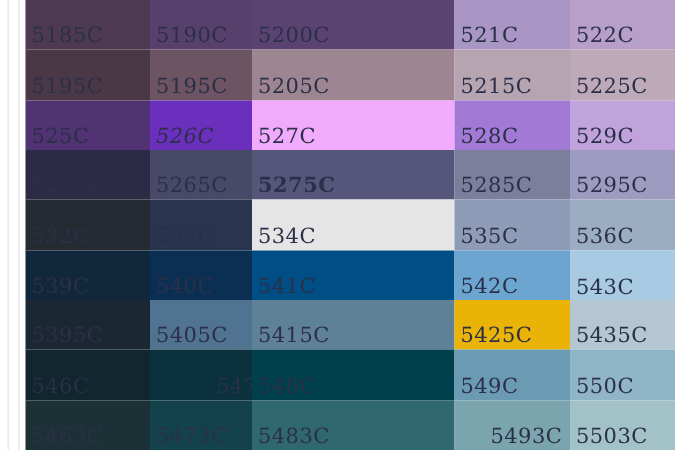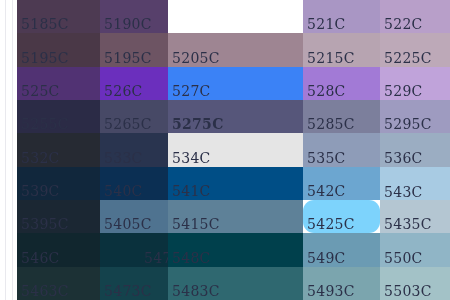--- a/index.html
+++ b/index.html
@@ -78,20 +78,23 @@
     <div class="margin-rule rule-a"></div>
     <div class="margin-rule rule-b"></div>
   </div>
 <div class="swatch-row" style="top: 0px; height: 33.3333px;">
       <div class="swatch-cell col-0" style="height: 33.3333px; background: rgb(77, 58, 82);">
         <span class="swatch-label" style="color: rgb(43, 48, 72);">5185C</span>
       </div>
       <div class="swatch-cell col-1" style="height: 33.3333px; background: rgb(87, 64, 107);">
         <span class="swatch-label" style="color: rgb(43, 48, 72);">5190C</span>
       </div>
+      <div class="swatch-cell col-2" style="height: 33.3333px; background: rgb(91, 67, 113);">
+        <span class="swatch-label" style="color: rgb(43, 48, 72);">5200C</span>
+      </div>
       <div class="swatch-cell col-3" style="height: 33.3333px; background: rgb(169, 150, 196);">
         <span class="swatch-label" style="color: rgb(43, 48, 72);">521C</span>
       </div>
       <div class="swatch-cell col-4" style="height: 33.3333px; background: rgb(184, 159, 201);">
         <span class="swatch-label" style="color: rgb(43, 48, 72);">522C</span>
       </div>
     </div>
     <div class="swatch-row" style="top: 33.3333px; height: 33.3333px;">
       <div class="swatch-cell col-0" style="height: 33.3333px; background: rgb(74, 56, 71);">
         <span class="swatch-label" style="color: rgb(43, 48, 72);">5195C</span>
@@ -107,23 +110,23 @@
       </div>
       <div class="swatch-cell col-4" style="height: 33.3333px; background: rgb(189, 169, 184);">
         <span class="swatch-label" style="color: rgb(43, 48, 72); margin-top: 44px;">5225C</span>
       </div>
     </div>
     <div class="swatch-row" style="top: 66.6667px; height: 33.3333px;">
       <div class="swatch-cell col-0" style="height: 33.3333px; background: rgb(81, 50, 115);">
         <span class="swatch-label" style="color: rgb(43, 48, 72);">525C</span>
       </div>
       <div class="swatch-cell col-1" style="height: 33.3333px; background: rgb(107, 47, 189);">
-        <span class="swatch-label" style="color: rgb(43, 48, 72);">526C</span>
-      </div>
-      <div class="swatch-cell col-2" style="height: 33.3333px; background: #3b82f6;">
+        <span class="swatch-label" style="color: rgb(43, 48, 72); font-style: italic;">526C</span>
+      </div>
+      <div class="swatch-cell col-2" style="height: 33.3333px; background: #f0abfc;">
         <span class="swatch-label" style="color: rgb(43, 48, 72);">527C</span>
       </div>
       <div class="swatch-cell col-3" style="height: 33.3333px; background: rgb(162, 122, 214);">
         <span class="swatch-label" style="color: rgb(43, 48, 72);">528C</span>
       </div>
       <div class="swatch-cell col-4" style="height: 33.3333px; background: rgb(192, 163, 218);">
         <span class="swatch-label" style="color: rgb(43, 48, 72);">529C</span>
       </div>
     </div>
     <div class="swatch-row" style="top: 100px; height: 33.3333px;">
@@ -180,21 +183,21 @@
     <div class="swatch-row" style="top: 200px; height: 33.3333px;">
       <div class="swatch-cell col-0" style="height: 33.3333px; background: rgb(27, 39, 51);">
         <span class="swatch-label" style="color: rgb(43, 48, 72);">5395C</span>
       </div>
       <div class="swatch-cell col-1" style="height: 33.3333px; background: rgb(79, 115, 144); padding-left: 13px;">
         <span class="swatch-label" style="color: rgb(43, 48, 72);">5405C</span>
       </div>
       <div class="swatch-cell col-2" style="height: 33.3333px; background: rgb(94, 129, 152);">
         <span class="swatch-label" style="color: rgb(43, 48, 72);">5415C</span>
       </div>
-      <div class="swatch-cell col-3" style="height: 33.3333px; background: #7dd3fc; border-radius: 11px;">
+      <div class="swatch-cell col-3" style="height: 33.3333px; background: #eab308;">
         <span class="swatch-label" style="color: rgb(43, 48, 72);">5425C</span>
       </div>
       <div class="swatch-cell col-4" style="height: 33.3333px; background: rgb(180, 198, 210);">
         <span class="swatch-label" style="color: rgb(43, 48, 72);">5435C</span>
       </div>
     </div>
     <div class="swatch-row" style="top: 233.333px; height: 33.3333px;">
       <div class="swatch-cell col-0" style="height: 33.3333px; background: rgb(17, 38, 46);">
         <span class="swatch-label" style="color: rgb(43, 48, 72);">546C</span>
       </div>
@@ -215,19 +218,19 @@
       <div class="swatch-cell col-0" style="height: 33.3333px; background: rgb(28, 49, 53);">
         <span class="swatch-label" style="color: rgb(43, 48, 72);">5463C</span>
       </div>
       <div class="swatch-cell col-1" style="height: 33.3333px; background: rgb(20, 66, 76);">
         <span class="swatch-label" style="color: rgb(43, 48, 72);">5473C</span>
       </div>
       <div class="swatch-cell col-2" style="height: 33.3333px; background: rgb(47, 104, 112);">
         <span class="swatch-label" style="color: rgb(43, 48, 72);">5483C</span>
       </div>
       <div class="swatch-cell col-3" style="height: 33.3333px; background: rgb(123, 165, 174);">
-        <span class="swatch-label" style="color: rgb(43, 48, 72);">5493C</span>
+        <span class="swatch-label" style="color: rgb(43, 48, 72); margin-left: 20px;">5493C</span>
       </div>
       <div class="swatch-cell col-4" style="height: 33.3333px; background: rgb(163, 194, 199);">
         <span class="swatch-label" style="color: rgb(43, 48, 72);">5503C</span>
       </div>
     </div>
   </div>
 
 </body></html>

